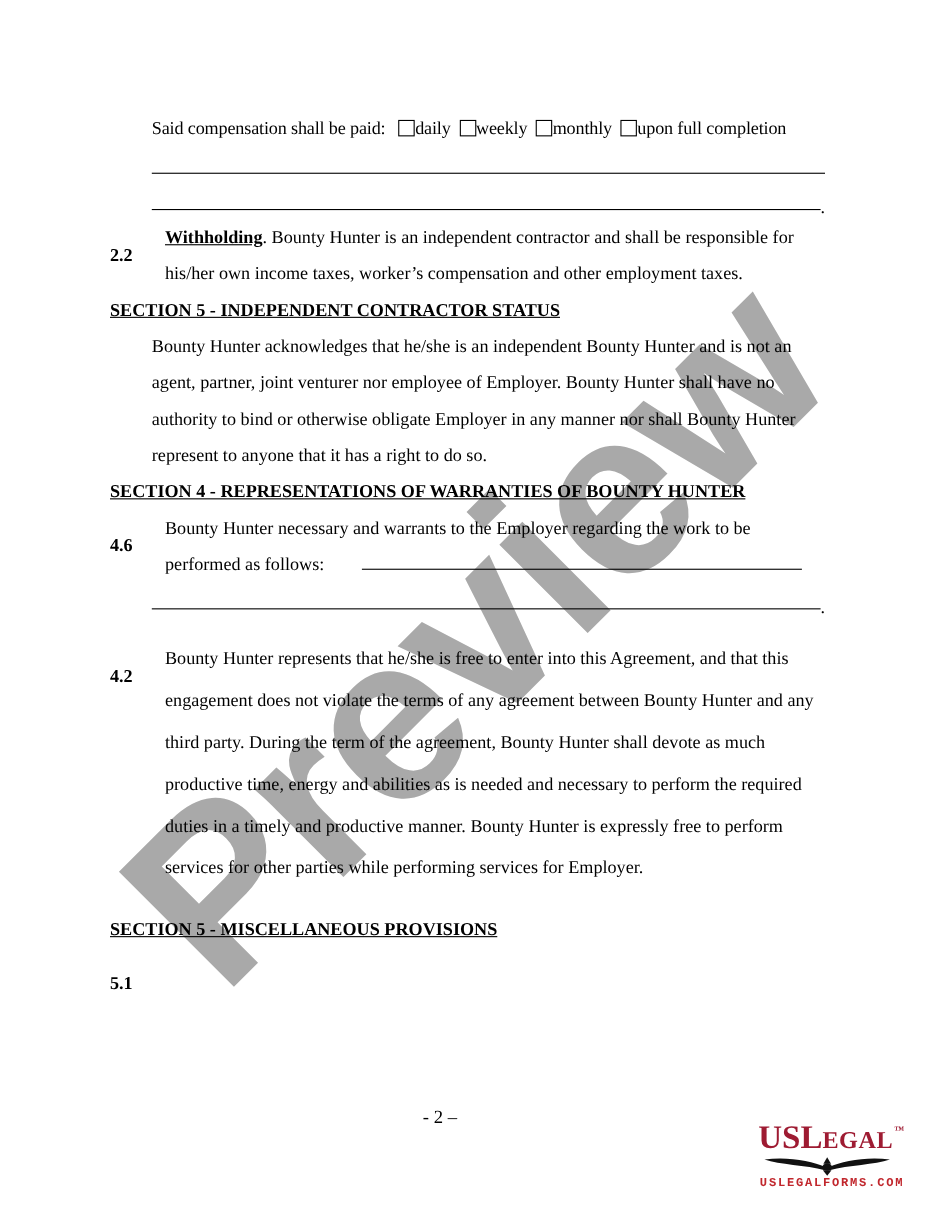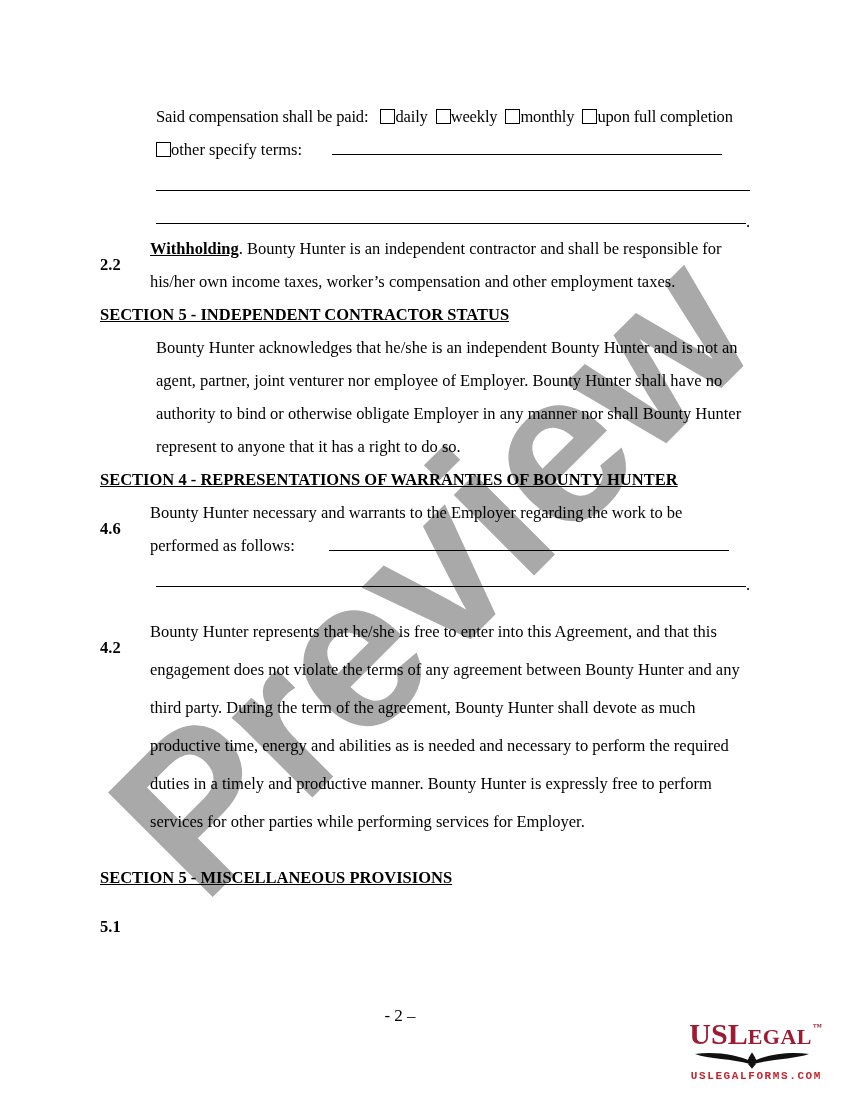--- a/index.html
+++ b/index.html
@@ -8,21 +8,21 @@
     font-family:"Liberation Serif","DejaVu Serif",serif;font-size:16.5px;color:#000;
   }
   .watermark{
     position:absolute;left:430px;top:575px;
     transform:translate(-50%,-50%) rotate(-45deg);
     font-family:"Liberation Sans","DejaVu Sans",sans-serif;
     font-weight:700;font-size:215px;color:#a9a9a9;
     z-index:0;white-space:nowrap;letter-spacing:-3px;
   }
   .content{position:absolute;left:100px;top:100px;width:650px;z-index:1;line-height:33px;}
-  .indent{margin-left:56px;}
+  .indent{margin-left:38px;}
   .numbered{position:relative;margin-left:50px;}
   .pnum{position:absolute;left:-50px;top:16px;font-weight:700;}
   .heading{font-weight:700;text-decoration:underline;}
   .term{font-weight:700;text-decoration:underline;}
   .comp-line1{white-space:nowrap;letter-spacing:-0.15px;}
   .cb{display:inline-block;width:15px;height:15px;border:1.6px solid #000;vertical-align:-2px;box-sizing:border-box;}
   .cb-first{margin-left:12px;}
   .cb-mid{margin-left:8px;}
   .inline-rule{display:inline-block;height:0;border-bottom:1.5px solid #000;}
   .rule-other{width:390px;margin-left:30px;}
@@ -46,23 +46,20 @@
 
 <div class="page">
 
   <div class="watermark">Preview</div>
 
   <div class="content">
 
     <div class="indent">
       <div class="comp-line1">
         <span>Said compensation shall be paid:</span><span class="cb cb-first"></span><span>daily</span><span class="cb cb-mid"></span><span>weekly</span><span class="cb cb-mid"></span><span>monthly</span><span class="cb cb-mid"></span><span>upon full completion</span>
-      </div>
-      <div>
-        <span class="cb"></span><span>other specify terms:</span><span class="inline-rule rule-other"></span>
       </div>
       <div class="rule-row">
         <span class="rule"></span>
       </div>
       <div class="rule-row">
         <span class="rule"></span>
           <span class="rule-period">.</span>
       </div>
     </div>
 

